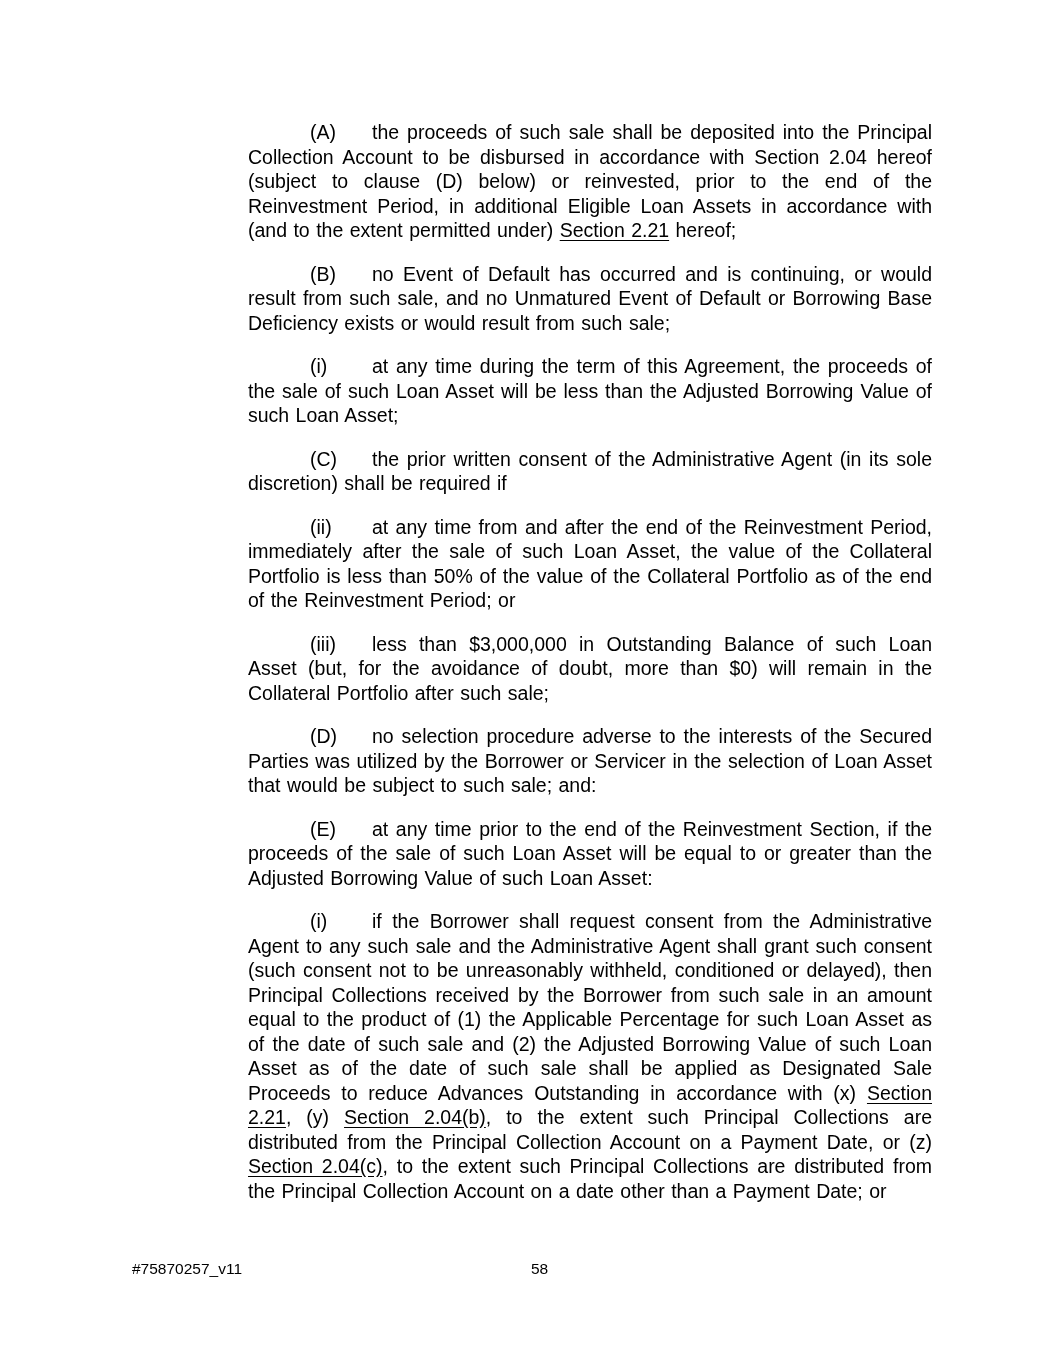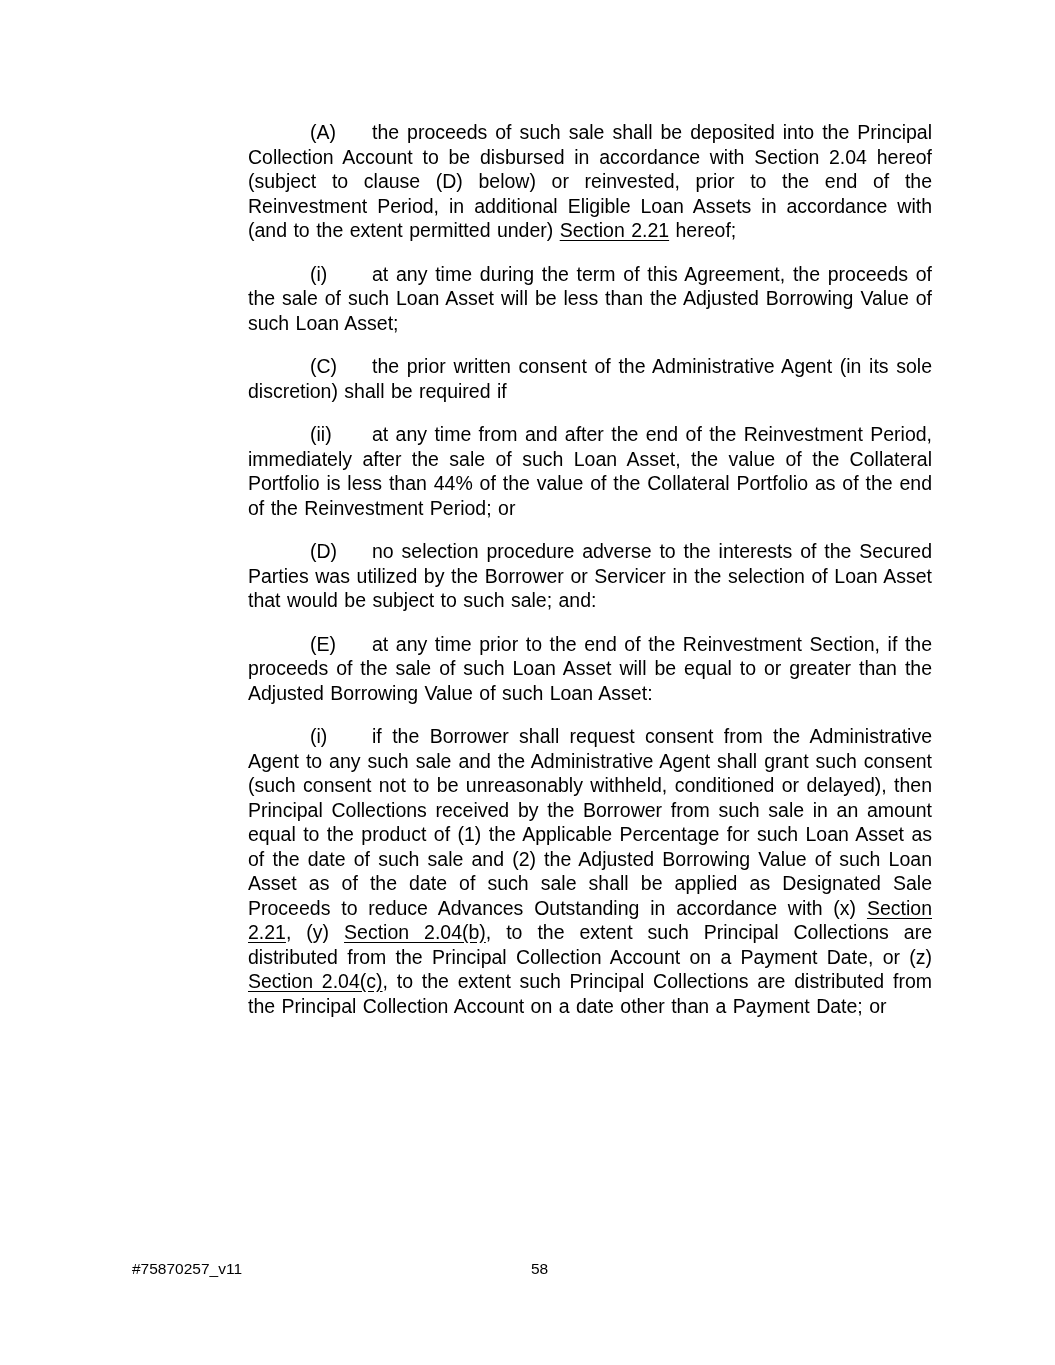--- a/index.html
+++ b/index.html
@@ -60,23 +60,25 @@
     width: 1055px;
     text-align: center;
   }
 </style>
 </head>
 <body>
 
 <div class="page">
   <div class="doc-body">
       <p class="para"><span class="para-label">(A)</span><span>the proceeds of such sale shall be deposited into the Principal Collection Account to be disbursed in accordance with Section 2.04 hereof (subject to clause (D) below) or reinvested, prior to the end of the Reinvestment Period, in additional Eligible Loan Assets in accordance with (and to the extent permitted under) </span><span class="underline">Section 2.21</span><span> hereof;</span></p>
+      <p class="para"><span class="para-label">(B)</span><span>no Event of Default has occurred and is continuing, or would result from such sale, and no Unmatured Event of Default or Borrowing Base Deficiency exists or would result from such sale;</span></p>
       <p class="para"><span class="para-label">(i)</span><span>at any time during the term of this Agreement, the proceeds of the sale of such Loan Asset will be less than the Adjusted Borrowing Value of such Loan Asset;</span></p>
       <p class="para"><span class="para-label">(C)</span><span>the prior written consent of the Administrative Agent (in its sole discretion) shall be required if</span></p>
-      <p class="para"><span class="para-label">(ii)</span><span>at any time from and after the end of the Reinvestment Period, immediately after the sale of such Loan Asset, the value of the Collateral Portfolio is less than 44% of the value of the Collateral Portfolio as of the end of the Reinvestment Period; or</span></p>
+      <p class="para"><span class="para-label">(ii)</span><span>at any time from and after the end of the Reinvestment Period, immediately after the sale of such Loan Asset, the value of the Collateral Portfolio is less than 50% of the value of the Collateral Portfolio as of the end of the Reinvestment Period; or</span></p>
+      <p class="para"><span class="para-label">(iii)</span><span>less than $3,000,000 in Outstanding Balance of such Loan Asset (but, for the avoidance of doubt, more than $0) will remain in the Collateral Portfolio after such sale;</span></p>
       <p class="para"><span class="para-label">(D)</span><span>no selection procedure adverse to the interests of the Secured Parties was utilized by the Borrower or Servicer in the selection of Loan Asset that would be subject to such sale; and:</span></p>
       <p class="para"><span class="para-label">(E)</span><span>at any time prior to the end of the Reinvestment Section, if the proceeds of the sale of such Loan Asset will be equal to or greater than the Adjusted Borrowing Value of such Loan Asset:</span></p>
       <p class="para"><span class="para-label">(i)</span><span>if the Borrower shall request consent from the Administrative Agent to any such sale and the Administrative Agent shall grant such consent (such consent not to be unreasonably withheld, conditioned or delayed), then Principal Collections received by the Borrower from such sale in an amount equal to the product of (1) the Applicable Percentage for such Loan Asset as of the date of such sale and (2) the Adjusted Borrowing Value of such Loan Asset as of the date of such sale shall be applied as Designated Sale Proceeds to reduce Advances Outstanding in accordance with (x) </span><span class="underline">Section 2.21</span><span>, (y) </span><span class="underline">Section 2.04(b)</span><span>, to the extent such Principal Collections are distributed from the Principal Collection Account on a Payment Date, or (z)  </span><span class="underline">Section 2.04(c)</span><span>, to the extent such Principal Collections are distributed from the Principal Collection Account on a date other than a Payment Date; or</span></p>
     </div>
   <div class="footer">
     <span class="doc-id">#75870257_v11</span>
     <span class="page-num">58</span>
   </div>
 </div>
 

